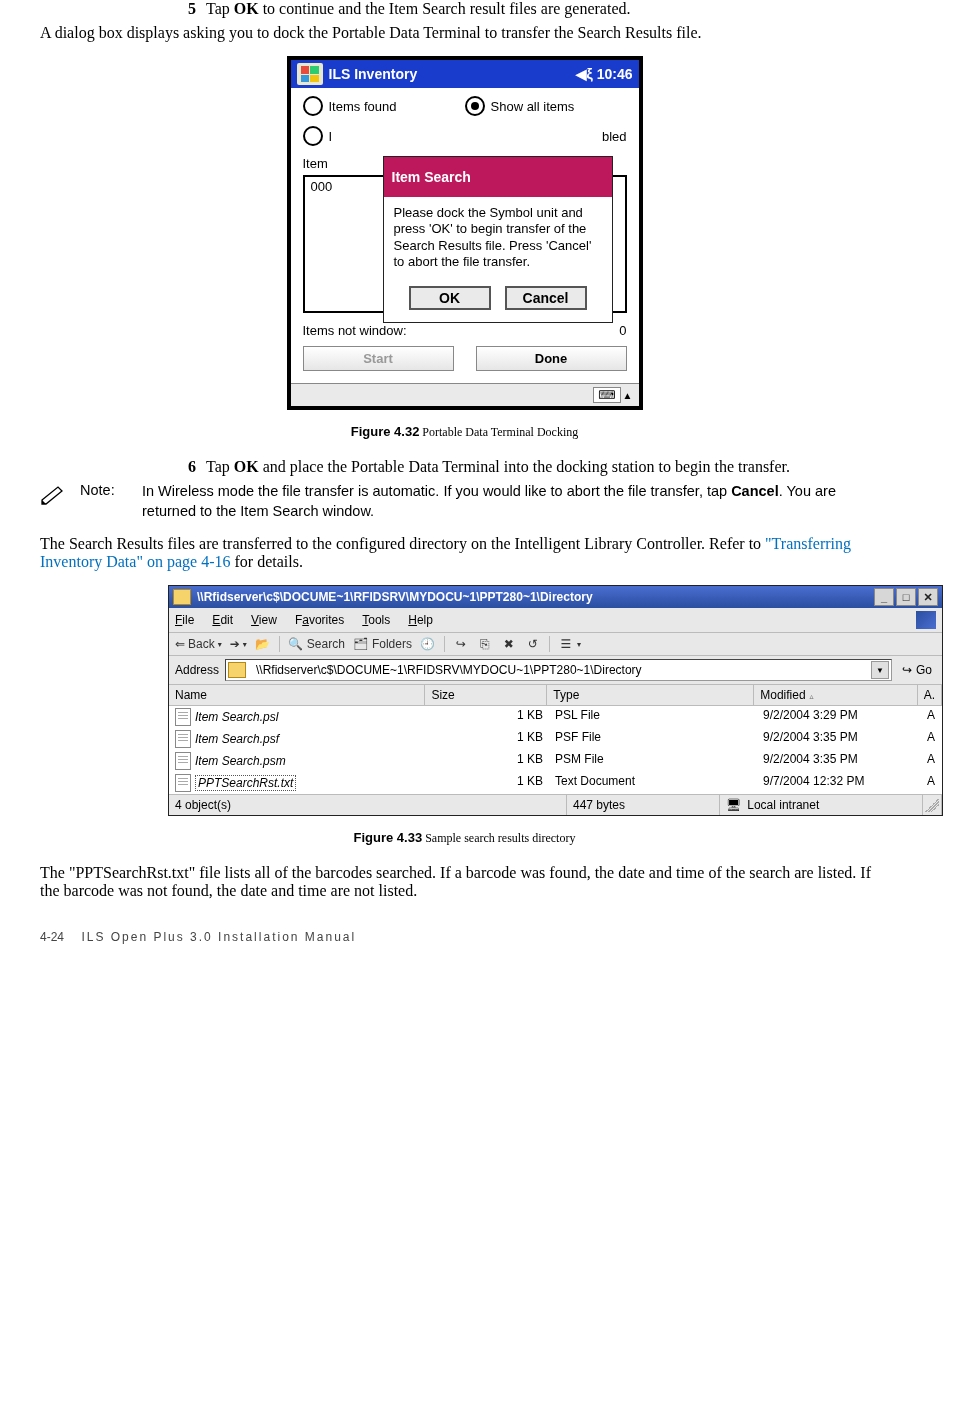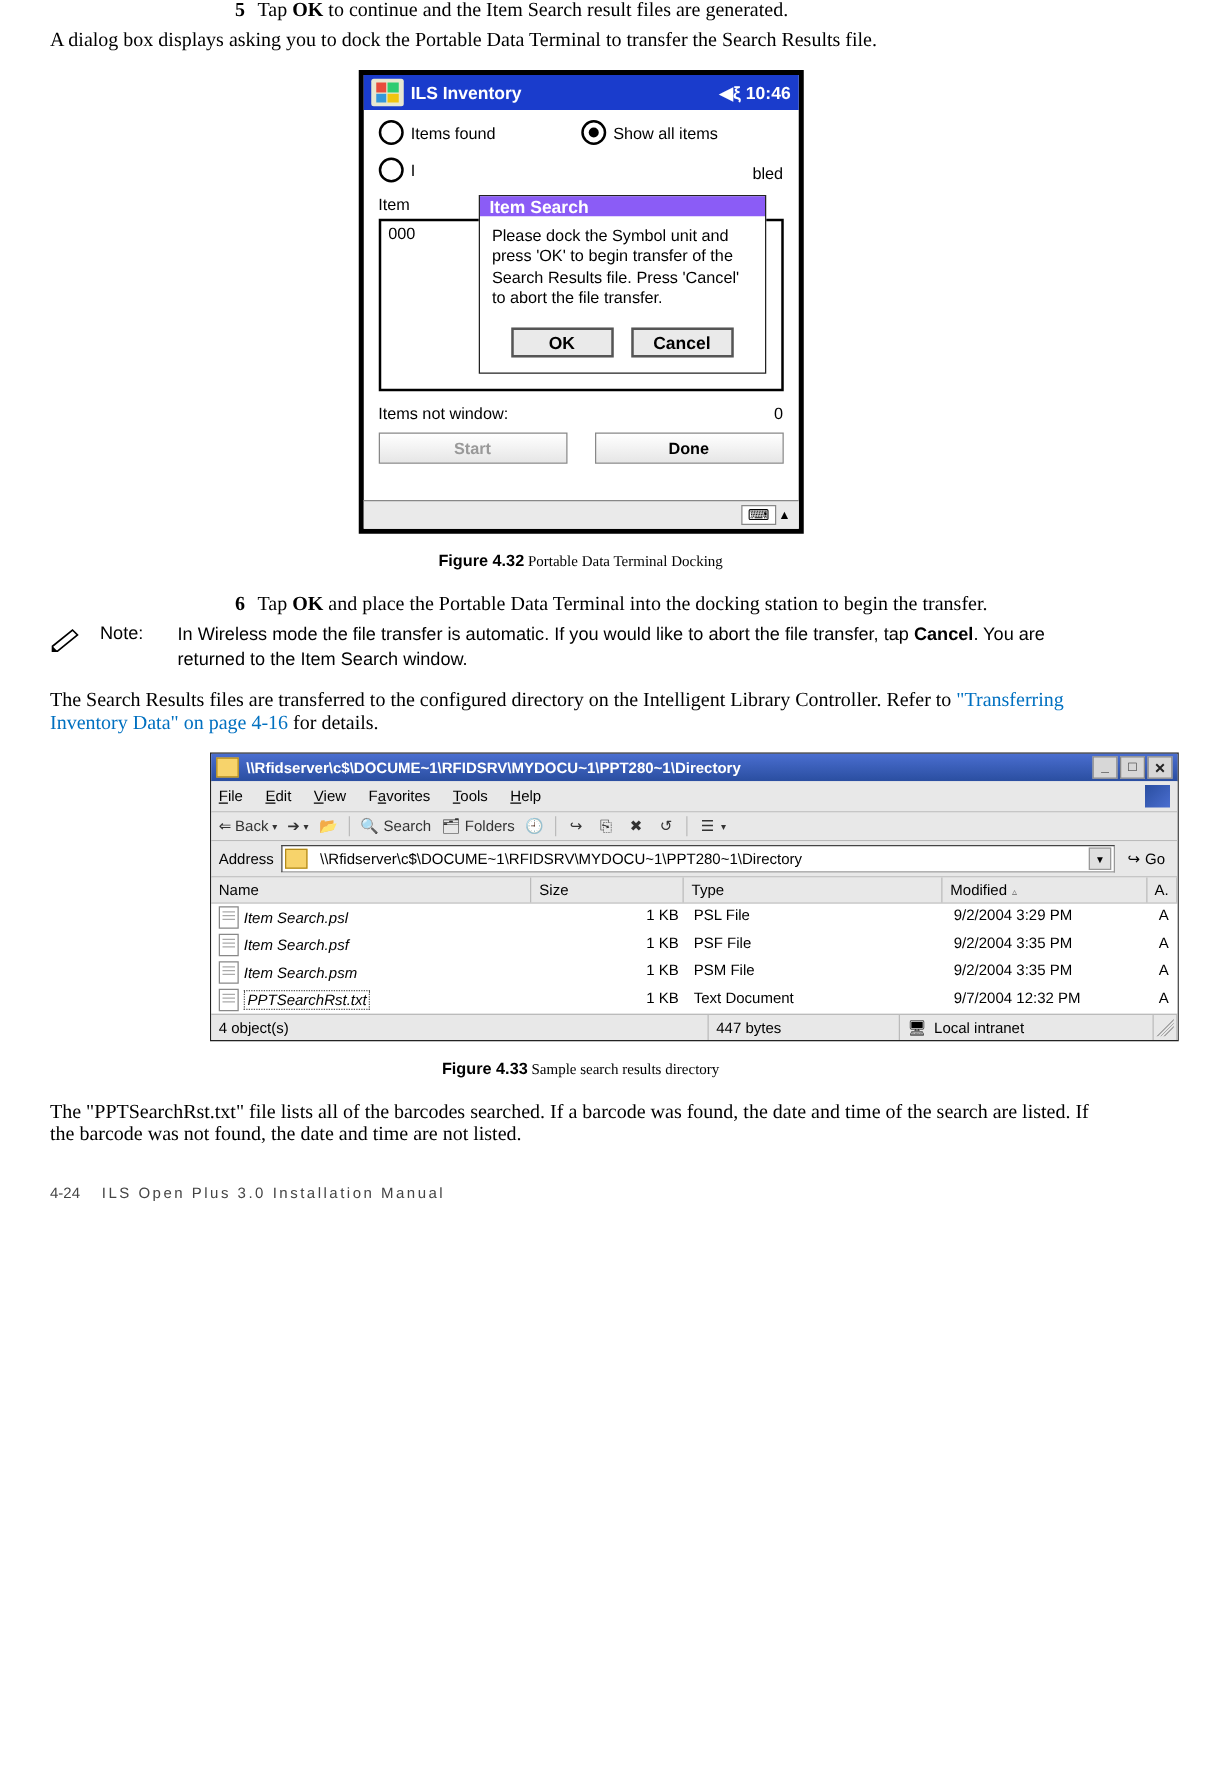--- a/index.html
+++ b/index.html
@@ -82,21 +82,21 @@
   .pda-titlebar .spacer { flex: 1; }
   .pda-speaker {
     margin-right: 4px;
   }
   .pda-body {
     padding: 8px 12px 6px 12px;
     position: relative;
   }
   .radio-row {
     display: flex;
-    align-items: flex-end;
+    align-items: center;
     margin-bottom: 10px;
   }
   .radio-row .group {
     display:flex; align-items:center; gap:6px; width:50%;
   }
   .radio, .radio-filled {
     width: 16px; height: 16px; border: 2px solid #000; border-radius: 50%;
     display: inline-flex; align-items:center; justify-content:center;
     flex-shrink:0;
   }
@@ -105,41 +105,41 @@
   }
   .item-label { margin-top:6px; margin-bottom:4px; }
   .item-box {
     border: 2px solid #000; height: 130px; margin-bottom: 10px;
     padding: 2px 6px;
   }
   .items-not-found {
     display:flex; align-items:center; margin: 4px 0 8px 0;
   }
   .items-not-found .inf-label { flex:1; }
-  .pda-btn-row { display:flex; gap:22px; margin-bottom:23px; }
+  .pda-btn-row { display:flex; gap:22px; margin-bottom:6px; }
   .pda-btn {
     flex:1; border:1px solid #888; background: linear-gradient(#fff,#e6e6e6);
     text-align:center; padding:4px 0; font-weight:bold;
   }
   .pda-btn.disabled { color:#999; }
   .pda-footer {
     border-top: 1px solid #888; background: #eaeaea; height: 22px;
     display:flex; align-items:center; justify-content:flex-end;
     padding: 0 6px; font-size:12px;
   }
   .pda-kbd { border:1px solid #888; padding:0 4px; background:#fff; margin-left:4px;}
   .pda-tri { font-size:10px; margin-left:2px;}
 
   
   .pda-dialog {
     position:absolute; top:68px; left:92px; width:228px;
     border:1px solid #222; background:#fff;
   }
   .pda-dialog .dlg-title {
-    background:#8b5cf6; color:#fff; font-weight:bold; padding:0 8px;
+    background:#be185d; color:#fff; font-weight:bold; padding:12px 8px;
     font-size:14px;
   }
   .pda-dialog .dlg-body {
     padding: 8px 10px 10px 10px;
     line-height: 1.25;
   }
   .pda-dialog .dlg-btns {
     display:flex; gap:14px; justify-content:center; padding:6px 10px 12px 10px;
   }
   .dlg-btn {

